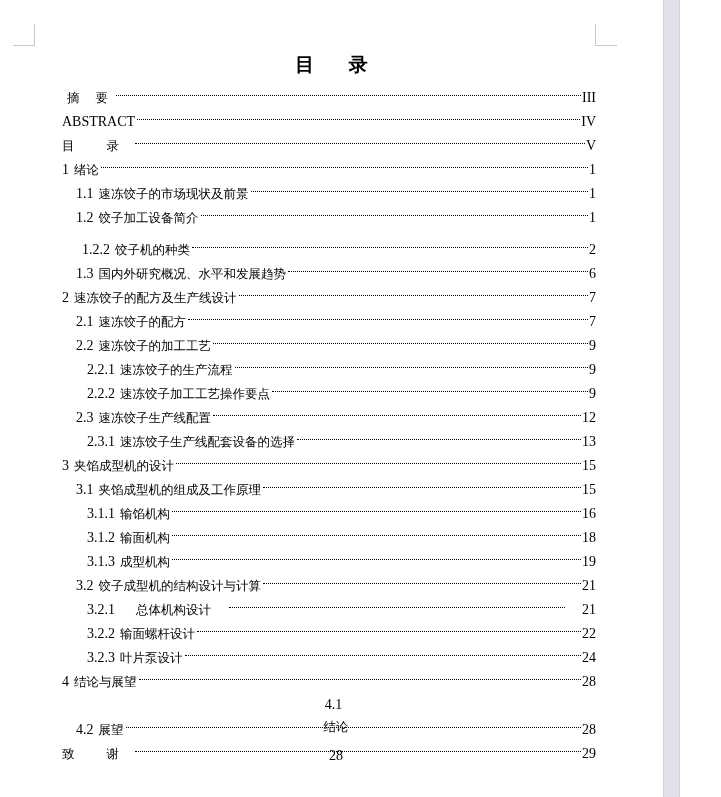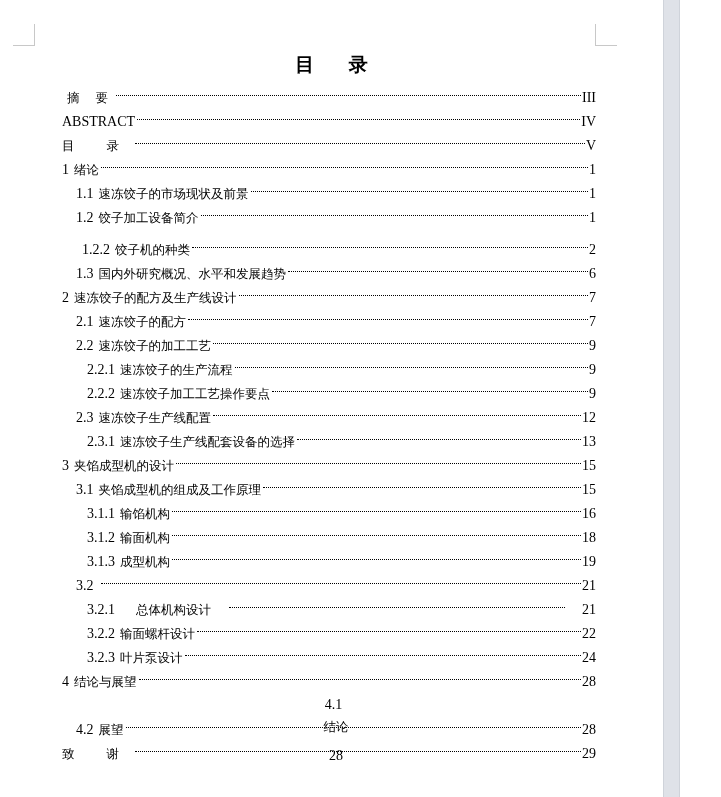--- a/index.html
+++ b/index.html
@@ -163,20 +163,21 @@
         <span class="page-no">18</span>
       </div>
       <div class="row" style="padding-left: 25px;">
         <span class="num">3.1.3</span>
         <span class="label">成型机构</span>
         <span class="dots"></span>
         <span class="page-no">19</span>
       </div>
       <div class="row" style="padding-left: 14px;">
         <span class="num">3.2</span>
+        <span class="label">饺子成型机的结构设计与计算</span>
         <span class="dots"></span>
         <span class="page-no">21</span>
       </div>
       <div class="row" style="padding-left: 25px; gap: 16px;">
         <span class="num">3.2.1</span>
         <span class="label">总体机构设计</span>
         <span class="dots"></span>
         <span class="page-no">21</span>
       </div>
       <div class="row" style="padding-left: 25px;">

